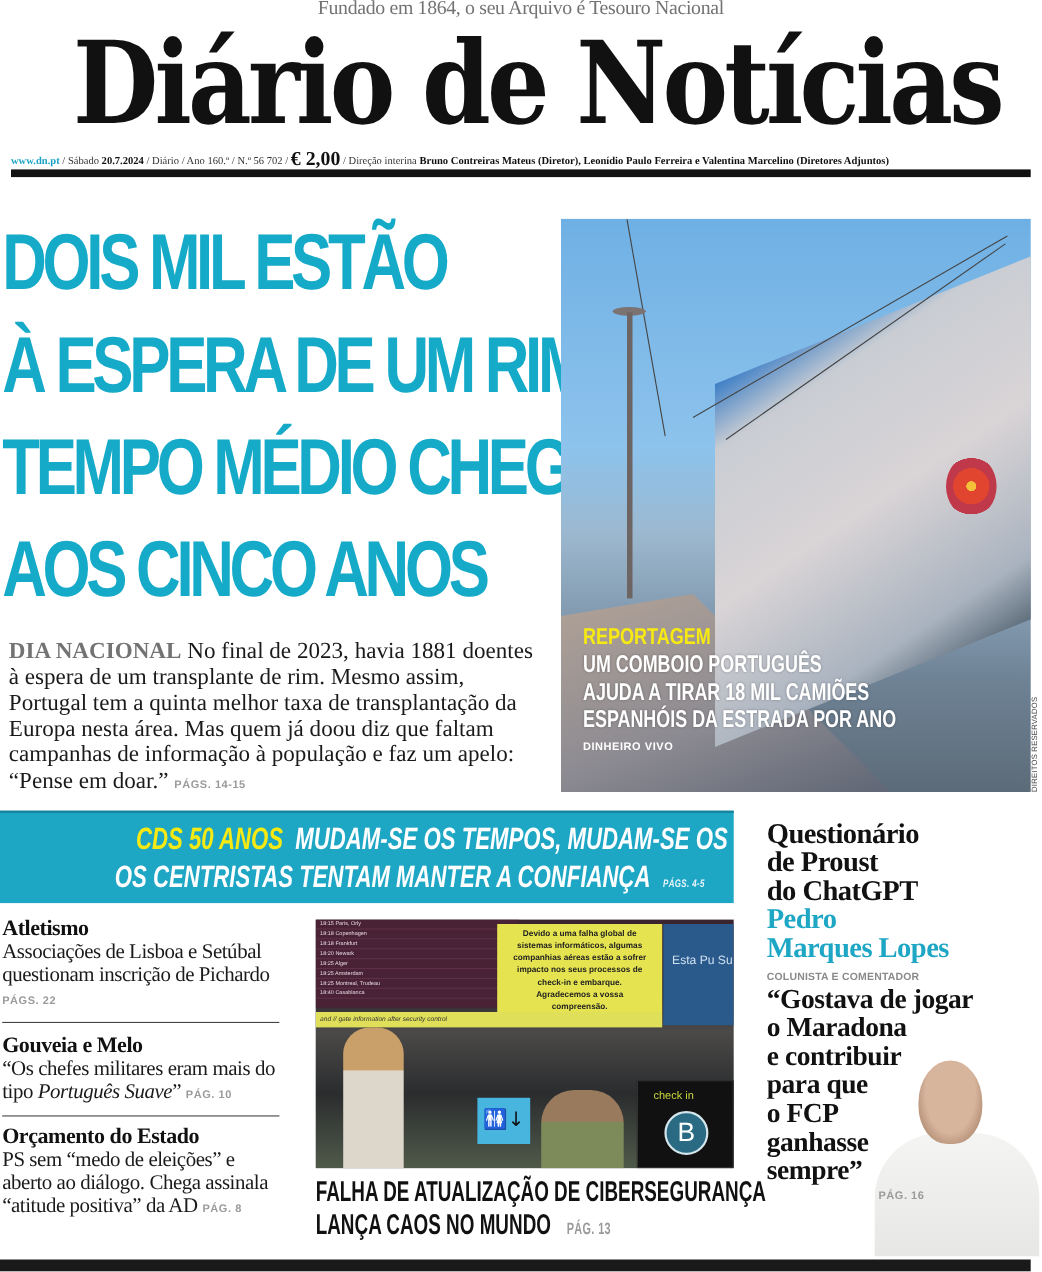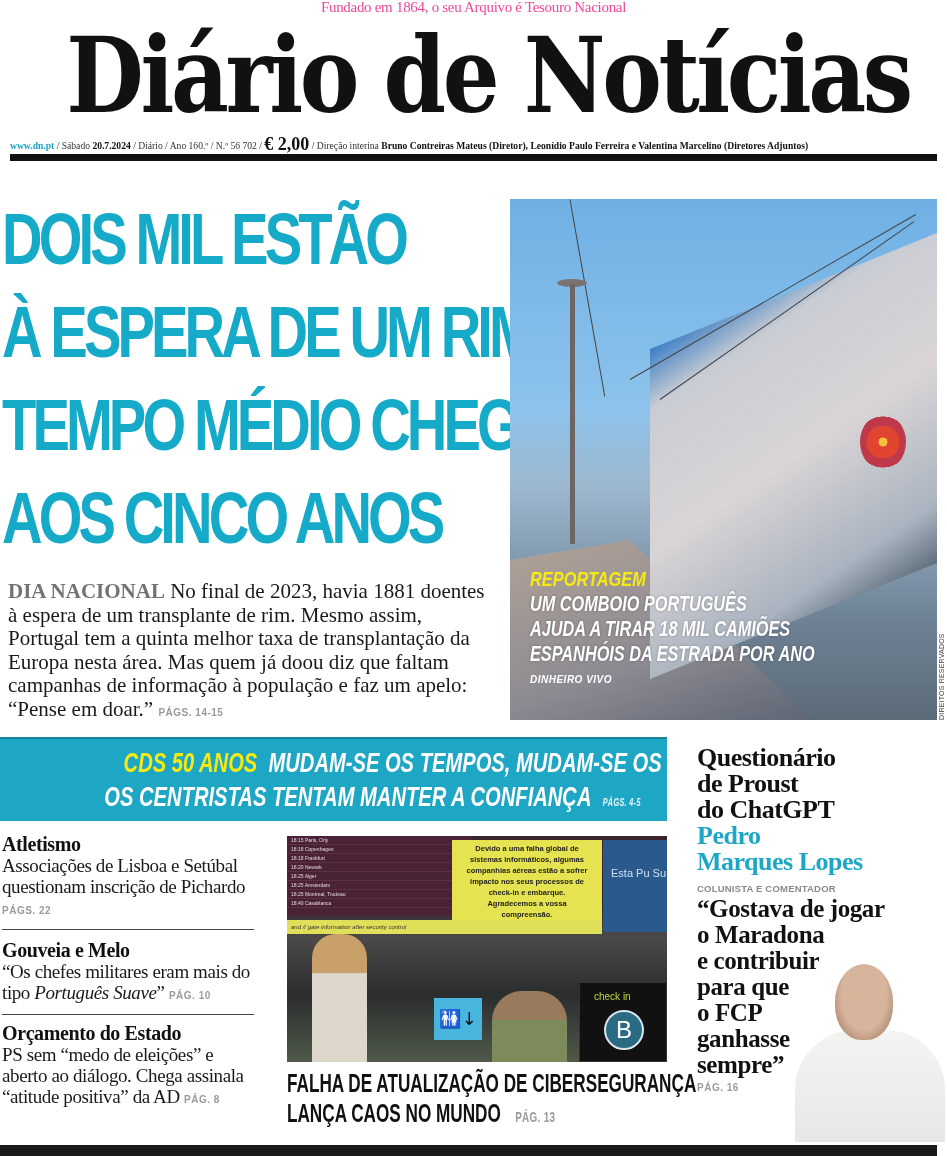--- a/index.html
+++ b/index.html
@@ -1,20 +1,20 @@
 <!DOCTYPE html>
 <html><head>
 <meta charset="utf-8">
 <style>
   * { box-sizing: border-box; margin: 0; padding: 0; }
   html, body { width: 947px; height: 1156px; background: #fff; overflow: hidden; }
   body { position: relative; font-family: "Liberation Serif", serif; color: #1a1a1a; }
 
   .tagline { position: absolute; top: 0; left: 0; width: 947px; text-align: center;
-    font-size: 15px; line-height: 15px; color: #ec4899; letter-spacing: -0.3px; }
+    font-size: 18px; line-height: 15px; color: #737373; letter-spacing: -0.3px; }
 
   .masthead { position: absolute; top: 18px; left: 0; width: 947px; height: 115px;
     text-align: center; font-family: "DejaVu Serif", serif; font-weight: bold;
     font-size: 104px; line-height: 115px; letter-spacing: -4px; color: #111;
     transform: scaleX(0.86); transform-origin: center; white-space: nowrap; }
 
   .infoline { position: absolute; top: 134px; left: 10px; width: 930px; font-size: 9.6px;
     line-height: 20px; white-space: nowrap; color: #333; }
   .infoline .url { color: #1aa3c4; font-weight: bold; }
   .infoline b { color: #111; }
@@ -25,21 +25,21 @@
   .headline { position: absolute; top: 193px; left: 2px; width: 495px;
     font-family: "Liberation Sans", sans-serif; font-weight: bold; color: #16aac9;
     font-size: 72px; line-height: 93px; letter-spacing: -5px; transform: scaleX(0.78);
     transform-origin: left top; white-space: nowrap; }
 
   .lede { position: absolute; top: 580px; left: 8px; width: 480px; font-size: 21px; line-height: 23.5px; color: #1a1a1a; }
   .lede .kicker { color: #737373; font-weight: bold; }
   .pg { font-family: "Liberation Sans", sans-serif; font-size: 10px; font-weight: bold; color: #9a9a9a; letter-spacing: 0.5px; }
 
   .photo-train { position: absolute; top: 199px; left: 510px; width: 427px; height: 521px; overflow: hidden;
-    background: linear-gradient(180deg, #6fb0e4 0%, #8dc3ec 40%, #9cb8cf 55%, #6f8396 80%, #5c6b78 100%); font-style: italic; }
+    background: linear-gradient(180deg, #6fb0e4 0%, #8dc3ec 40%, #9cb8cf 55%, #6f8396 80%, #5c6b78 100%); }
   .photo-train .train { position: absolute; left: 140px; top: 150px; width: 300px; height: 330px;
     background: linear-gradient(165deg, #3e7fc6 0%, #c9cdd3 15%, #d9d4d6 50%, #a9b3bf 85%, #5d6c7a 100%);
     transform: skewY(-22deg); transform-origin: left top; }
   .photo-train .platform { position: absolute; left: 0; bottom: 0; width: 300px; height: 200px;
     background: linear-gradient(160deg, #b6a597 0%, #8d8b92 60%, #5f6675 100%);
     clip-path: polygon(0 20%, 40% 10%, 100% 100%, 0 100%); }
   .photo-train .pole { position: absolute; left: 60px; top: 85px; width: 5px; height: 260px; background: #6d6464; }
   .photo-train .lamp { position: absolute; left: 47px; top: 80px; width: 30px; height: 8px; border-radius: 50%; background: #7b7272; }
   .photo-train .wire { position: absolute; height: 1px; background: #444; transform-origin: left; }
   .photo-train .flower { position: absolute; left: 350px; top: 215px; width: 46px; height: 56px; border-radius: 50%;
@@ -91,21 +91,21 @@
 
   .cyber-hd { position: absolute; top: 1068px; left: 287px; width: 380px; font-family: "Liberation Sans", sans-serif;
     font-weight: bold; font-size: 26px; line-height: 30px; color: #111; white-space: nowrap; }
   .cyber-hd .row { display: block; transform: scaleX(0.66); transform-origin: left; }
 
   .proust { position: absolute; top: 745px; left: 697px; width: 245px; }
   .proust .t1 { font-weight: bold; font-size: 26px; line-height: 26px; color: #111; letter-spacing: -0.5px; }
   .proust .t2 { font-weight: bold; font-size: 26px; line-height: 26px; color: #1ea6c5; letter-spacing: -0.5px; }
   .proust .role { font-family: "Liberation Sans", sans-serif; font-weight: bold; font-size: 9.5px; color: #8a8a8a; margin-top: 8px; letter-spacing: 0.2px; }
   .proust .quote { font-weight: bold; font-size: 25px; line-height: 26px; color: #111; margin-top: 2px; letter-spacing: -0.4px; position: relative; z-index: 2; }
-  .proust .pg { display: block; margin-top: 4px; position: relative; z-index: 2; }
+  .proust .pg { display: block; margin-top: 4px; position: relative; z-index: 2; text-align: center; }
   .portrait { position: absolute; top: 960px; left: 795px; width: 150px; height: 182px; overflow: hidden; z-index: 1; }
   .portrait .head { position: absolute; left: 40px; top: 4px; width: 58px; height: 76px; border-radius: 50% 50% 45% 45%;
     background: radial-gradient(ellipse at 50% 40%, #d7b59c 0 55%, #b9957c 75%, #8f7a6c 100%); }
   .portrait .body { position: absolute; left: 0; top: 70px; width: 150px; height: 120px; border-radius: 60px 60px 0 0;
     background: linear-gradient(180deg, #f4f4f2, #e6e6e4); }
 
   .rule-bottom { position: absolute; top: 1145px; left: 0; width: 937px; height: 11px; background: #1a1a1a; }
 </style>
 </head>
 <body>

